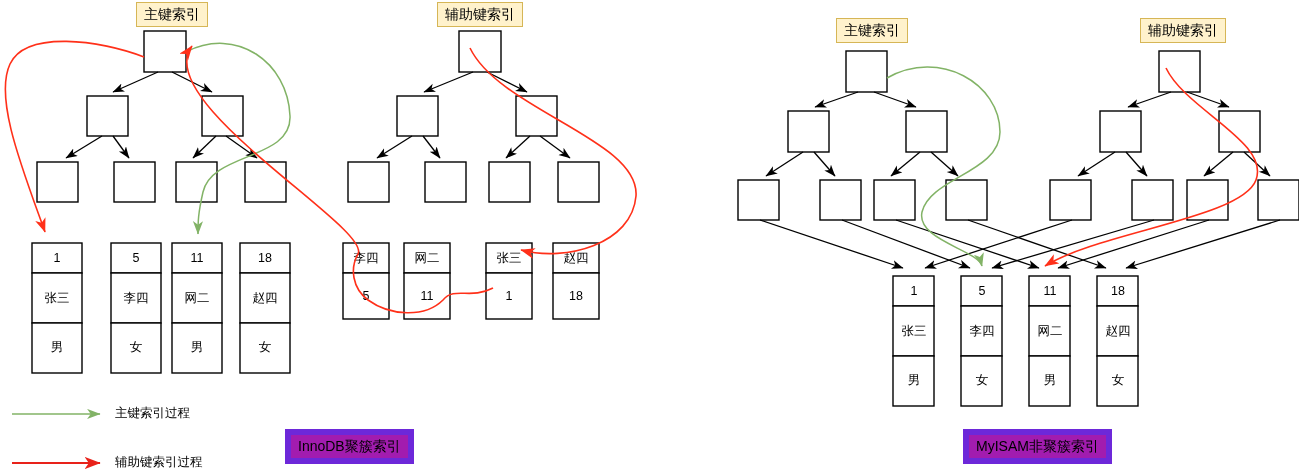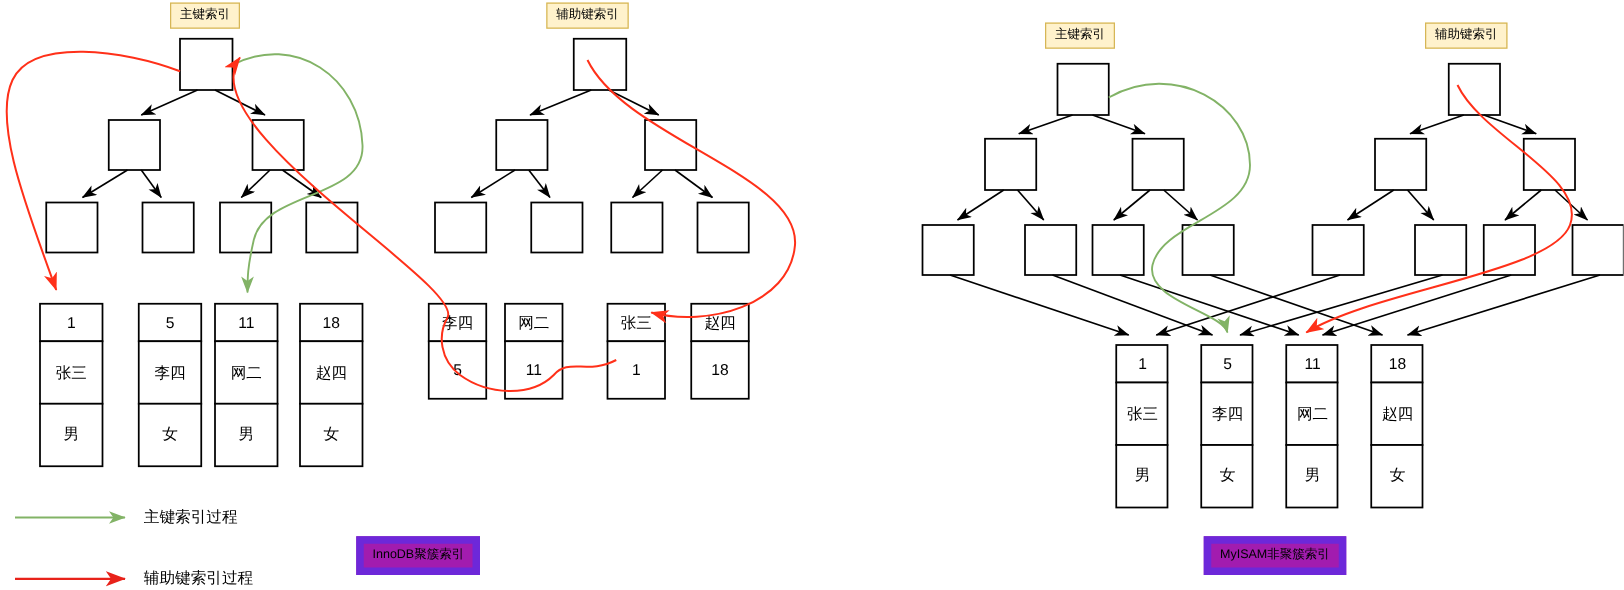--- a/index.html
+++ b/index.html
@@ -69,21 +69,21 @@
   .legendtext {
     font-family: "Liberation Sans", "DejaVu Sans", sans-serif;
     font-size: 12.5px;
     fill: #000000;
     text-anchor: start;
     dominant-baseline: middle;
   }
   .tag {
     position: absolute;
     box-sizing: border-box;
-    font-size: 10px;
+    font-size: 14px;
     line-height: 1;
     padding: 4px 7px 5px 7px;
     white-space: nowrap;
     color: #000000;
   }
   .tag-yellow {
     background: #fff2cc;
     border: 1px solid #d6b656;
   }
   .tag-pink {

